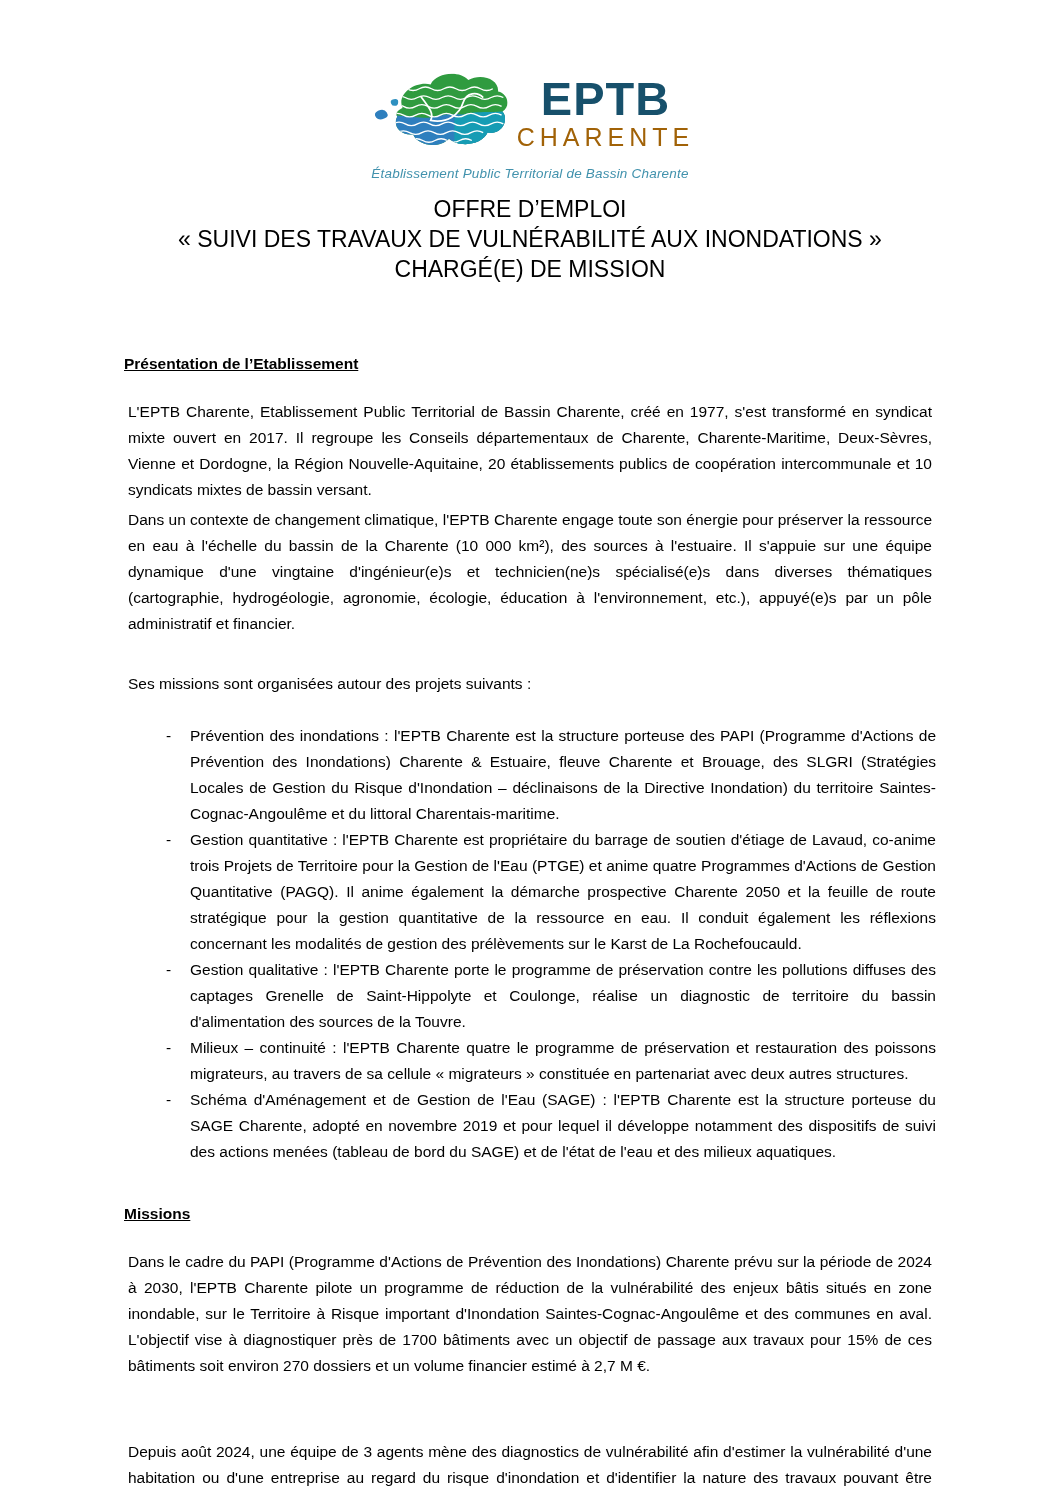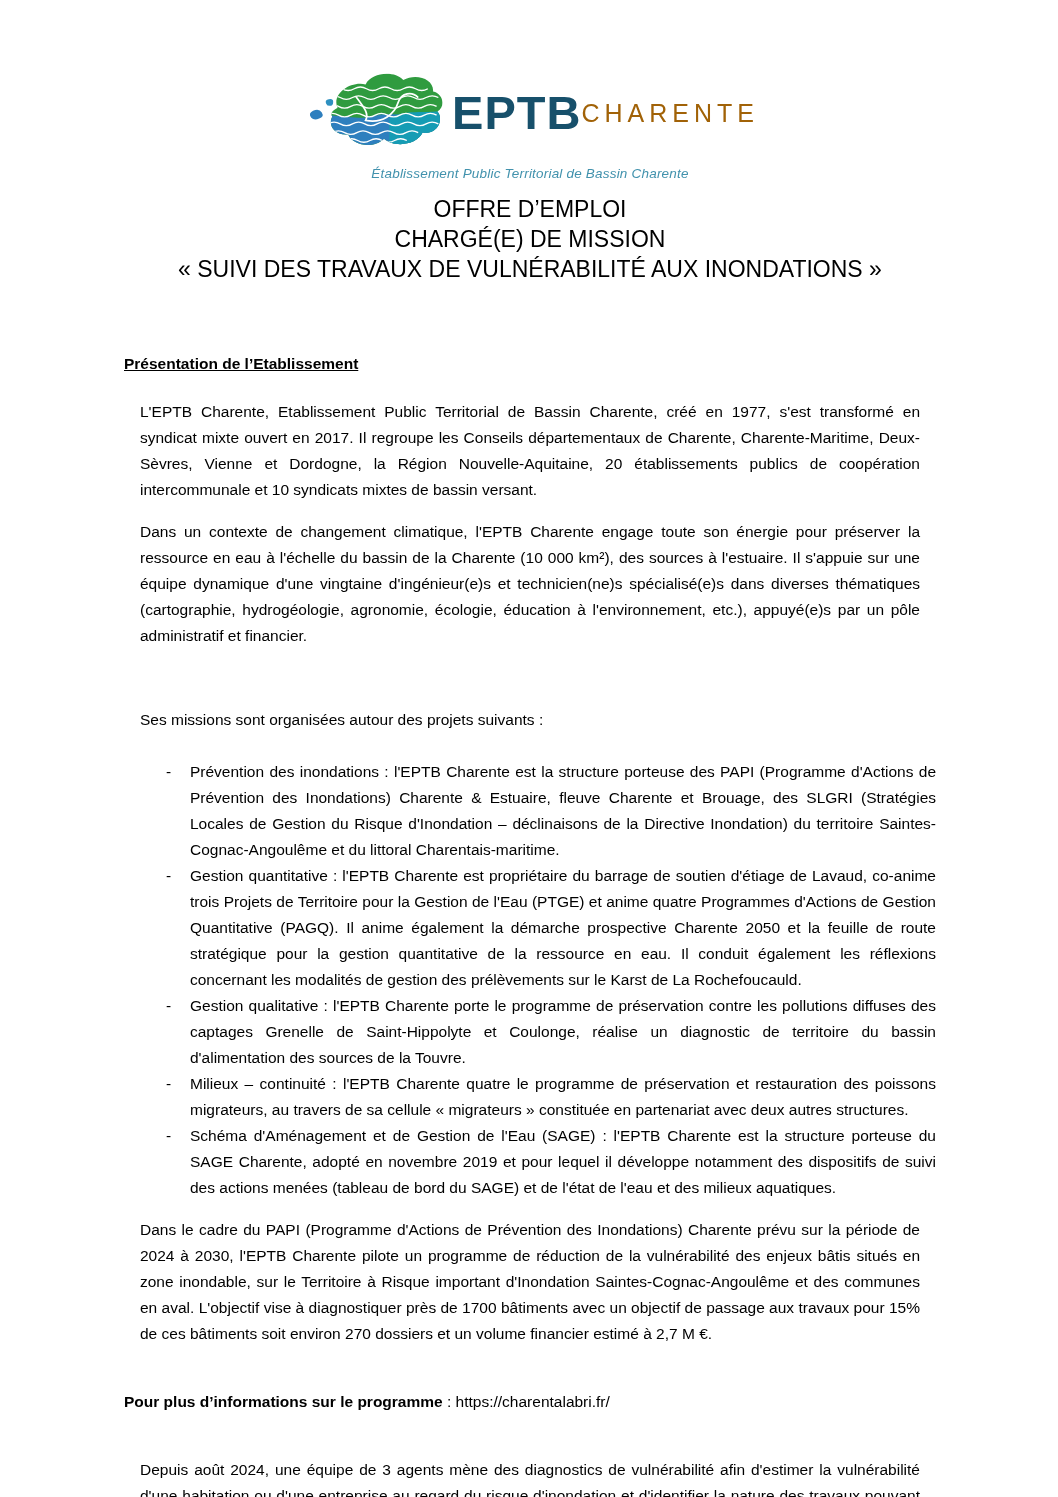--- a/index.html
+++ b/index.html
@@ -34,21 +34,21 @@
     justify-content: center;
     gap: 6px;
   }
   .logo-map {
     width: 145px;
     height: 92px;
     flex: 0 0 auto;
   }
   .logo-text {
     display: flex;
-    flex-direction: row;
+    flex-direction: column;
     align-items: center;
     line-height: 1;
   }
   .logo-brand {
     font-size: 47px;
     font-weight: bold;
     letter-spacing: 1px;
     color: #17506b;
   }
   .logo-brand-sub {
@@ -83,21 +83,21 @@
     text-decoration: underline;
     margin: 0 0 26px 0;
   }
   .heading-presentation { margin-top: 70px; text-decoration: underline; }
   .heading-missions { margin-top: 40px; }
 
   p.body-text {
     font-size: 15.5px;
     line-height: 26px;
     text-align: justify;
-    margin: 16px;
+    margin: 4px;
   }
   .spacer-line { height: 26px; }
 
   ul.dash-list {
     list-style: none;
     margin: 26px 0 0 0;
     padding: 0;
   }
   ul.dash-list li {
     display: flex;
@@ -160,22 +160,22 @@
       <div class="logo-text">
         <span class="logo-brand">EPTB</span>
         <span class="logo-brand-sub">CHARENTE</span>
       </div>
     </div>
     <div class="logo-tagline">Établissement Public Territorial de Bassin Charente</div>
   </div>
 
   <div class="doc-title">
     <div>OFFRE D’EMPLOI</div>
+    <div>« SUIVI DES TRAVAUX DE VULNÉRABILITÉ AUX INONDATIONS »</div>
     <div>CHARGÉ(E) DE MISSION</div>
-    <div>« SUIVI DES TRAVAUX DE VULNÉRABILITÉ AUX INONDATIONS »</div>
   </div>
 
   <h2 class="section-heading heading-presentation">Présentation de l’Etablissement</h2>
 
   <p class="body-text">L'EPTB Charente, Etablissement Public Territorial de Bassin Charente, créé en 1977, s'est transformé en syndicat mixte ouvert en 2017. Il regroupe les Conseils départementaux de Charente, Charente-Maritime, Deux-Sèvres, Vienne et Dordogne, la Région Nouvelle-Aquitaine, 20 établissements publics de coopération intercommunale et 10 syndicats mixtes de bassin versant.</p>
   <p class="body-text">Dans un contexte de changement climatique, l'EPTB Charente engage toute son énergie pour préserver la ressource en eau à l'échelle du bassin de la Charente (10 000 km²), des sources à l'estuaire. Il s'appuie sur une équipe dynamique d'une vingtaine d'ingénieur(e)s et technicien(ne)s spécialisé(e)s dans diverses thématiques (cartographie, hydrogéologie, agronomie, écologie, éducation à l'environnement, etc.), appuyé(e)s par un pôle administratif et financier.</p>
 
   <div class="spacer-line"></div>
 
   <p class="body-text">Ses missions sont organisées autour des projets suivants :</p>
@@ -196,24 +196,24 @@
     <li>
       <span class="dash-marker">-</span>
       <span class="li-text">Milieux – continuité : l'EPTB Charente quatre le programme de préservation et restauration des poissons migrateurs, au travers de sa cellule « migrateurs » constituée en partenariat avec deux autres structures.</span>
     </li>
     <li>
       <span class="dash-marker">-</span>
       <span class="li-text">Schéma d'Aménagement et de Gestion de l'Eau (SAGE) : l'EPTB Charente est la structure porteuse du SAGE Charente, adopté en novembre 2019 et pour lequel il développe notamment des dispositifs de suivi des actions menées (tableau de bord du SAGE) et de l'état de l'eau et des milieux aquatiques.</span>
     </li>
   </ul>
 
+  <h2 class="section-heading heading-missions">Missions</h2>
 
   <p class="body-text">Dans le cadre du PAPI (Programme d'Actions de Prévention des Inondations) Charente prévu sur la période de 2024 à 2030, l'EPTB Charente pilote un programme de réduction de la vulnérabilité des enjeux bâtis situés en zone inondable, sur le Territoire à Risque important d'Inondation Saintes-Cognac-Angoulême et des communes en aval. L'objectif vise à diagnostiquer près de 1700 bâtiments avec un objectif de passage aux travaux pour 15% de ces bâtiments soit environ 270 dossiers et un volume financier estimé à 2,7 M €.</p>
 
   <div class="spacer-line"></div>
 
-  <p class="info-line"><span class="bold">Pour plus d’informations sur le programme</span><span> : </span><span>https://charentalabri.fr/</span></p>
 
   <div class="spacer-line"></div>
 
   <p class="body-text">Depuis août 2024, une équipe de 3 agents mène des diagnostics de vulnérabilité afin d'estimer la vulnérabilité d'une habitation ou d'une entreprise au regard du risque d'inondation et d'identifier la nature des travaux pouvant être réalisés de manière à proposer des solutions d'adaptation du bâti appropriées. Pour ce faire, le diagnostiqueur réalise des relevés topographiques pour connaître les niveaux des planchers et estimer les hauteurs d'eau pour une crue de référence. Il procède ensuite à l'inventaire des vulnérabilités en faisant la visite technique des lieux et réalise un plan du bien diagnostiqué. Suite à la visite, un rapport individuel est transmis au bénéficiaire. D'une vingtaine de pages, il cible les points sensibles du bien diagnostiqué et ses vulnérabilités et</p>
 
 </div>
 
 </body></html>

